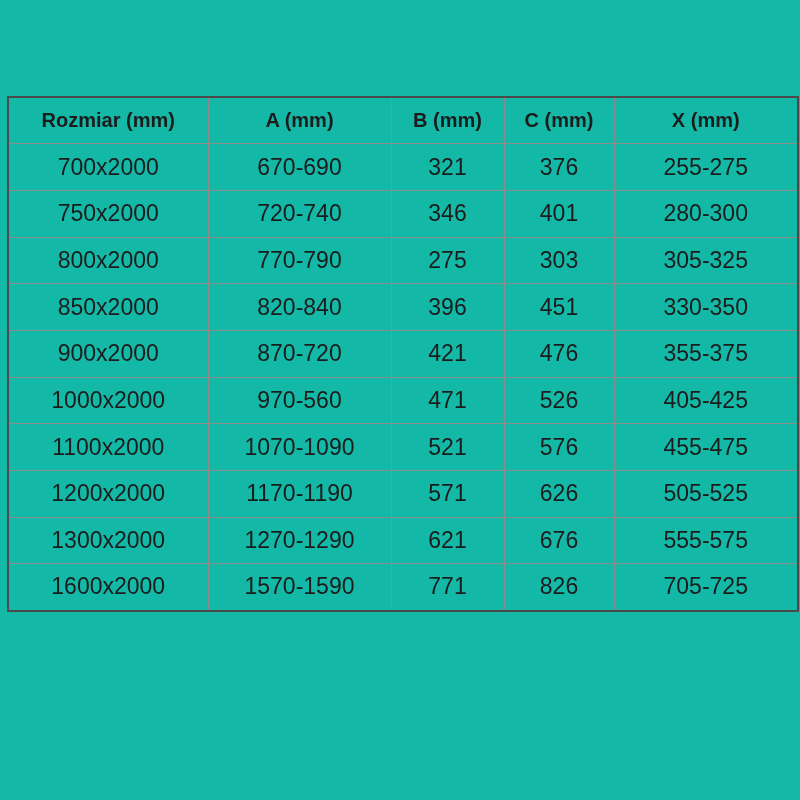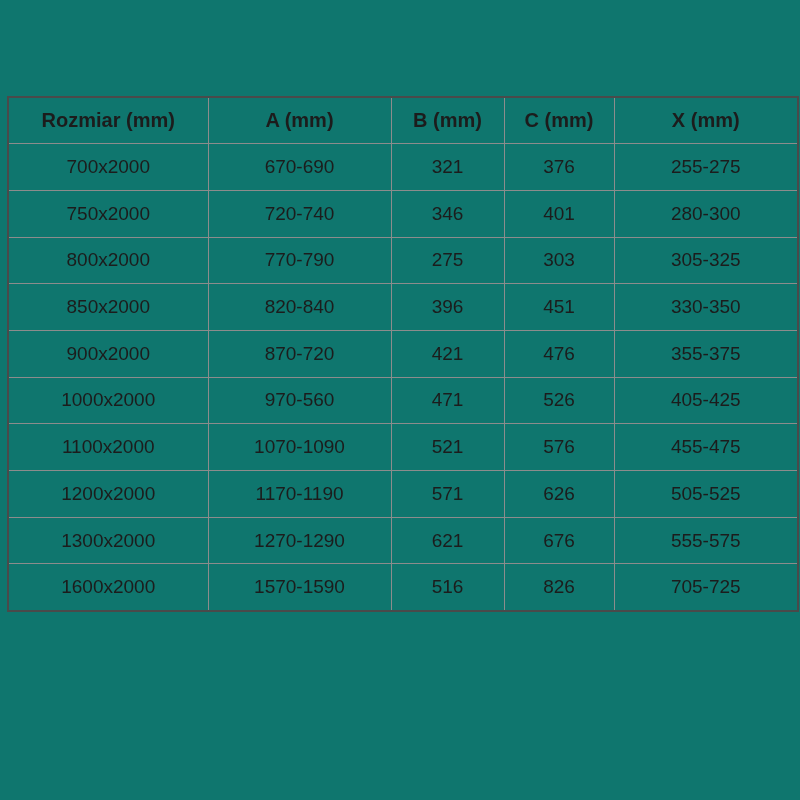--- a/index.html
+++ b/index.html
@@ -4,21 +4,21 @@
 <style>
   html, body {
     margin: 0;
     padding: 0;
     background: #ffffff;
   }
   #page {
     position: relative;
     width: 800px;
     height: 800px;
-    background: #0f766e;
+    background: #14b8a6;
     overflow: hidden;
     font-family: "Liberation Sans", sans-serif;
   }
   table.size-table {
     position: absolute;
     left: 7px;
     top: 96px;
     width: 790px;
     border-collapse: collapse;
     table-layout: fixed;
@@ -40,21 +40,21 @@
     color: #1c1c1c;
     padding: 0;
     white-space: nowrap;
     overflow: hidden;
   }
   table.size-table th {
     font-size: 20px;
     font-weight: bold;
   }
   table.size-table td {
-    font-size: 19px;
+    font-size: 23px;
     font-weight: normal;
   }
 </style>
 </head>
 <body>
 
 <div id="page">
   <table class="size-table">
     <colgroup>
       <col class="c1">
@@ -132,19 +132,19 @@
         <tr>
           <td>1300x2000</td>
           <td>1270-1290</td>
           <td>621</td>
           <td>676</td>
           <td>555-575</td>
         </tr>
         <tr>
           <td>1600x2000</td>
           <td>1570-1590</td>
-          <td>516</td>
+          <td>771</td>
           <td>826</td>
           <td>705-725</td>
         </tr>
       </tbody>
   </table>
 </div>
 
 </body></html>

